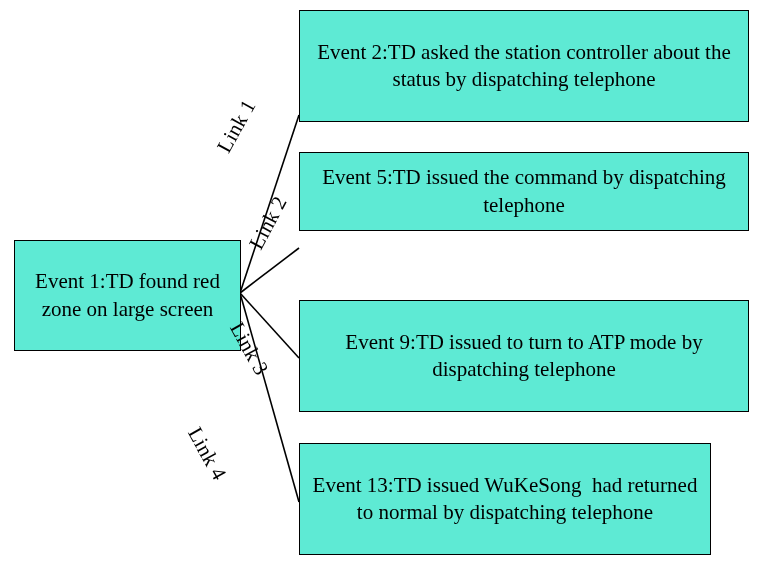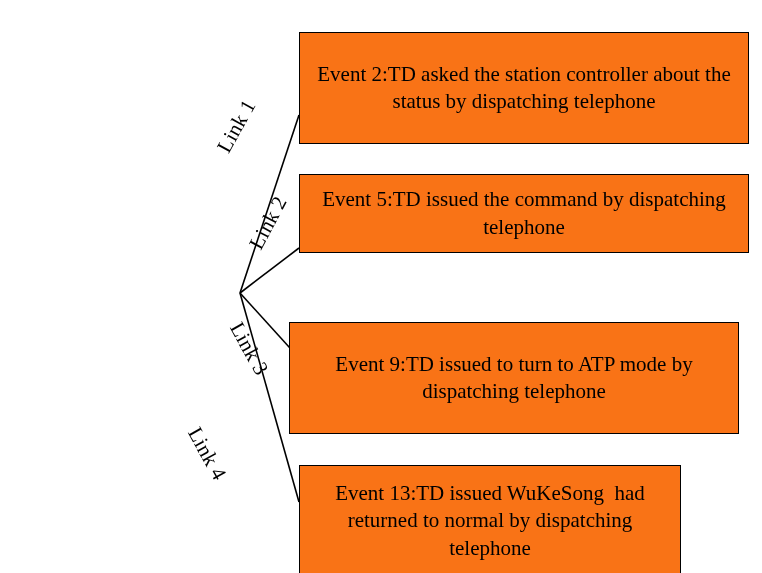--- a/index.html
+++ b/index.html
@@ -20,46 +20,45 @@
     position: absolute;
     left: 0;
     top: 0;
     width: 762px;
     height: 573px;
   }
   .node-box {
     position: absolute;
     box-sizing: border-box;
     border: 1px solid #000000;
-    background: #f97316;
+    background: #5eead4;
     display: flex;
     align-items: center;
     justify-content: center;
     text-align: center;
     color: #000000;
     font-size: 21px;
     line-height: 1.30;
     padding: 2px 8px;
-    margin-top: 22px;
   }
   .node-box .node-text {
     display: block;
     width: 100%;
     white-space: pre-wrap;
   }
   .source-box {
     left: 14px;
     top: 240px;
     width: 227px;
     height: 111px;
   }
   .target-box-0 { left: 299px; top: 10px;  width: 450px; height: 112px; }
   .target-box-1 { left: 299px; top: 152px; width: 450px; height: 79px; }
-  .target-box-2 { left: 289px; top: 300px; width: 450px; height: 112px; }
-  .target-box-3 { left: 299px; top: 443px; width: 382px; height: 112px; align-items: center; }
+  .target-box-2 { left: 299px; top: 300px; width: 450px; height: 112px; }
+  .target-box-3 { left: 299px; top: 443px; width: 412px; height: 112px; align-items: center; }
 
   .edge-label {
     position: absolute;
     color: #000000;
     font-size: 21px;
     white-space: nowrap;
     transform-origin: 0 0;
     letter-spacing: 0.2px;
   }
   .edge-label-0 { left: 212px; top: 145px; transform: rotate(-61deg); }
@@ -72,20 +71,23 @@
 
 <div id="canvas">
 
   <svg class="edge-layer" viewBox="0 0 762 573" width="762" height="573" xmlns="http://www.w3.org/2000/svg">
     <line x1="240" y1="293" x2="299" y2="115" stroke="#000000" stroke-width="1.6"></line>
     <line x1="240" y1="293" x2="299" y2="248" stroke="#000000" stroke-width="1.6"></line>
     <line x1="240" y1="293" x2="299" y2="358" stroke="#000000" stroke-width="1.6"></line>
     <line x1="240" y1="293" x2="299" y2="502" stroke="#000000" stroke-width="1.6"></line>
   </svg>
 
+  <div class="node-box source-box">
+    <span class="node-text">Event 1:TD found red zone on large screen</span>
+  </div>
 
   <div class="node-box target-box-0">
     <span class="node-text">Event 2:TD asked the station controller about the status by dispatching telephone</span>
   </div>
 
   <div class="node-box target-box-1">
     <span class="node-text">Event 5:TD issued the command by dispatching telephone</span>
   </div>
 
   <div class="node-box target-box-2">

